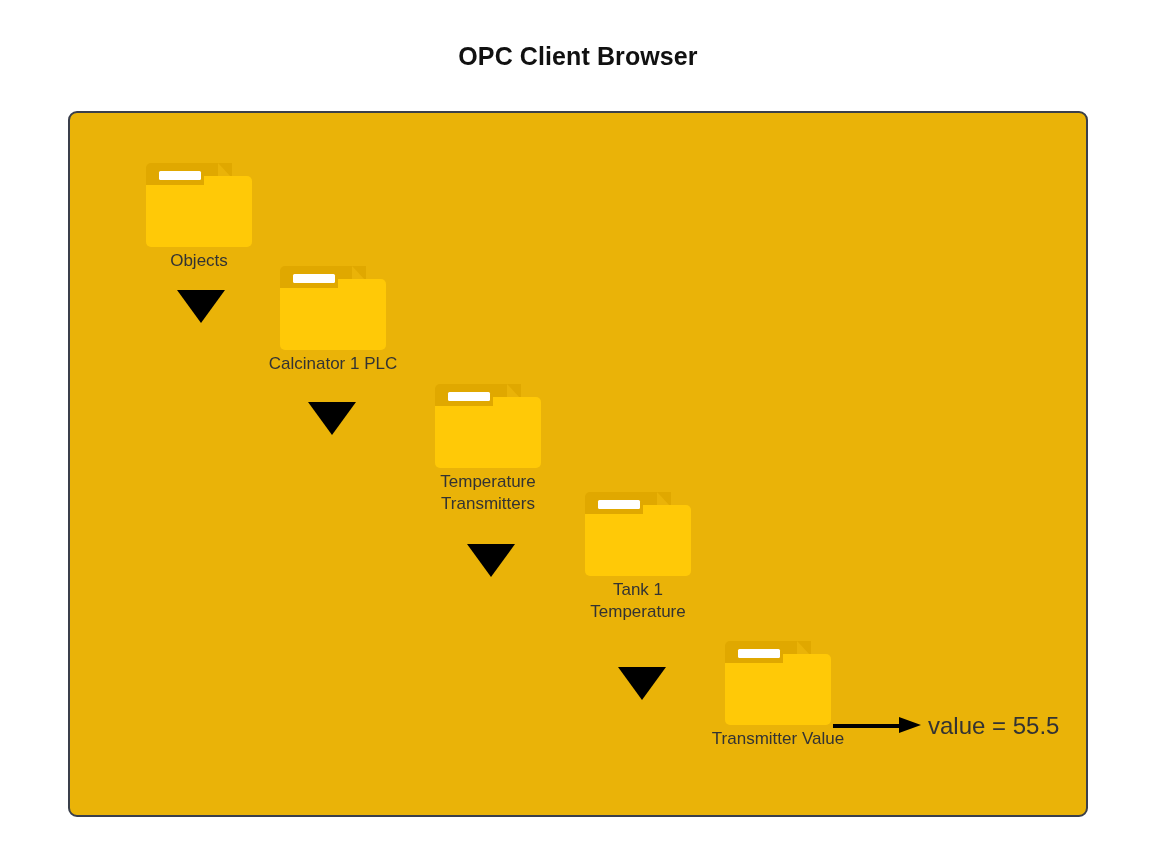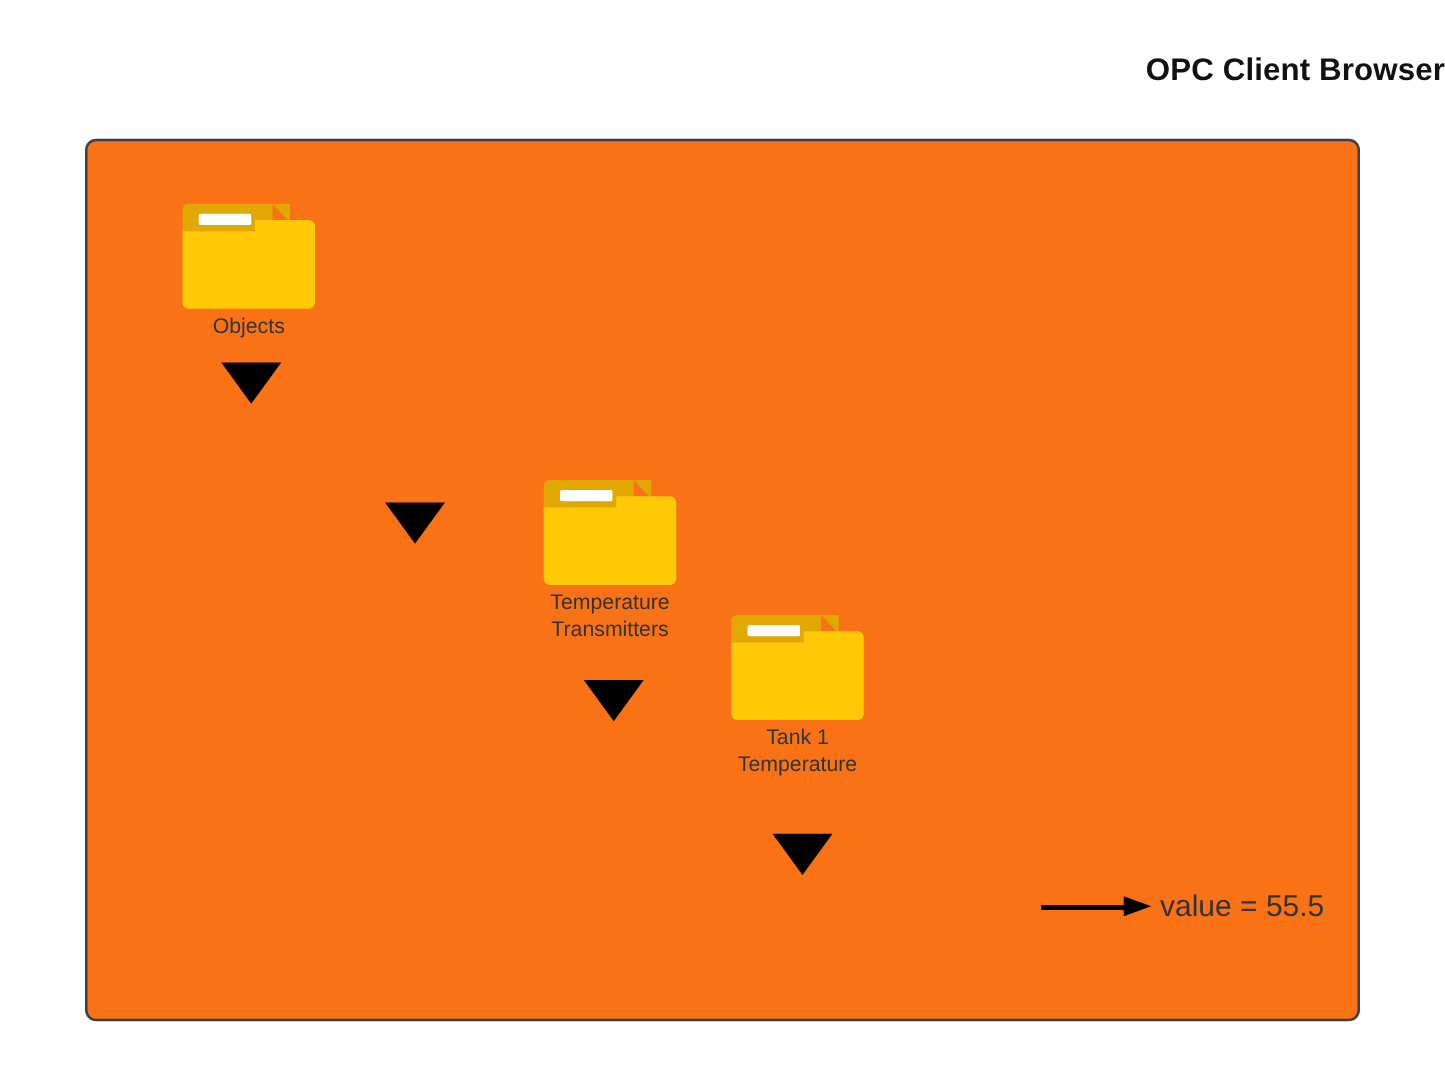--- a/index.html
+++ b/index.html
@@ -16,38 +16,38 @@
     overflow: hidden;
     position: relative;
   }
 
   
   #page-title {
     position: absolute;
     left: 0;
     top: 42px;
     width: 1156px;
-    text-align: right;
+    text-align: center;
     font-size: 25px;
     font-weight: bold;
     color: #111111;
     letter-spacing: 0.1px;
   }
 
   
   #browser-frame {
     position: absolute;
     left: 68px;
     top: 111px;
     width: 1020px;
     height: 706px;
     box-sizing: border-box;
     border: 2.5px solid #3a3f4b;
     border-radius: 9px;
-    background: #f97316;
+    background: #eab308;
   }
 
   
   .tree-node {
     position: absolute;
   }
 
   
   .folder-icon {
     position: relative;
@@ -175,20 +175,29 @@
       <div class="folder-tab"></div>
       <div class="folder-slot"></div>
       <div class="folder-lip"></div>
       <div class="folder-body"></div>
     </div>
     <div class="node-label">Objects</div>
   </div>
 
   <div class="down-arrow" style="left:107px; top:177px;"></div>
 
+  <div class="tree-node" style="left:210px; top:153px;">
+    <div class="folder-icon">
+      <div class="folder-tab"></div>
+      <div class="folder-slot"></div>
+      <div class="folder-lip"></div>
+      <div class="folder-body"></div>
+    </div>
+    <div class="node-label">Calcinator 1 PLC</div>
+  </div>
 
   <div class="down-arrow" style="left:238px; top:289px;"></div>
 
   <div class="tree-node" style="left:365px; top:271px;">
     <div class="folder-icon">
       <div class="folder-tab"></div>
       <div class="folder-slot"></div>
       <div class="folder-lip"></div>
       <div class="folder-body"></div>
     </div>
@@ -204,20 +213,29 @@
       <div class="folder-slot"></div>
       <div class="folder-lip"></div>
       <div class="folder-body"></div>
     </div>
     <div class="node-label">Tank 1
 Temperature</div>
   </div>
 
   <div class="down-arrow" style="left:548px; top:554px;"></div>
 
+  <div class="tree-node" style="left:655px; top:528px;">
+    <div class="folder-icon">
+      <div class="folder-tab"></div>
+      <div class="folder-slot"></div>
+      <div class="folder-lip"></div>
+      <div class="folder-body"></div>
+    </div>
+    <div class="node-label">Transmitter Value</div>
+  </div>
 
 </div>
 
 <div id="value-arrow">
   <div class="shaft"></div>
   <div class="head"></div>
 </div>
 
 <div id="value-readout">value = 55.5</div>
 

